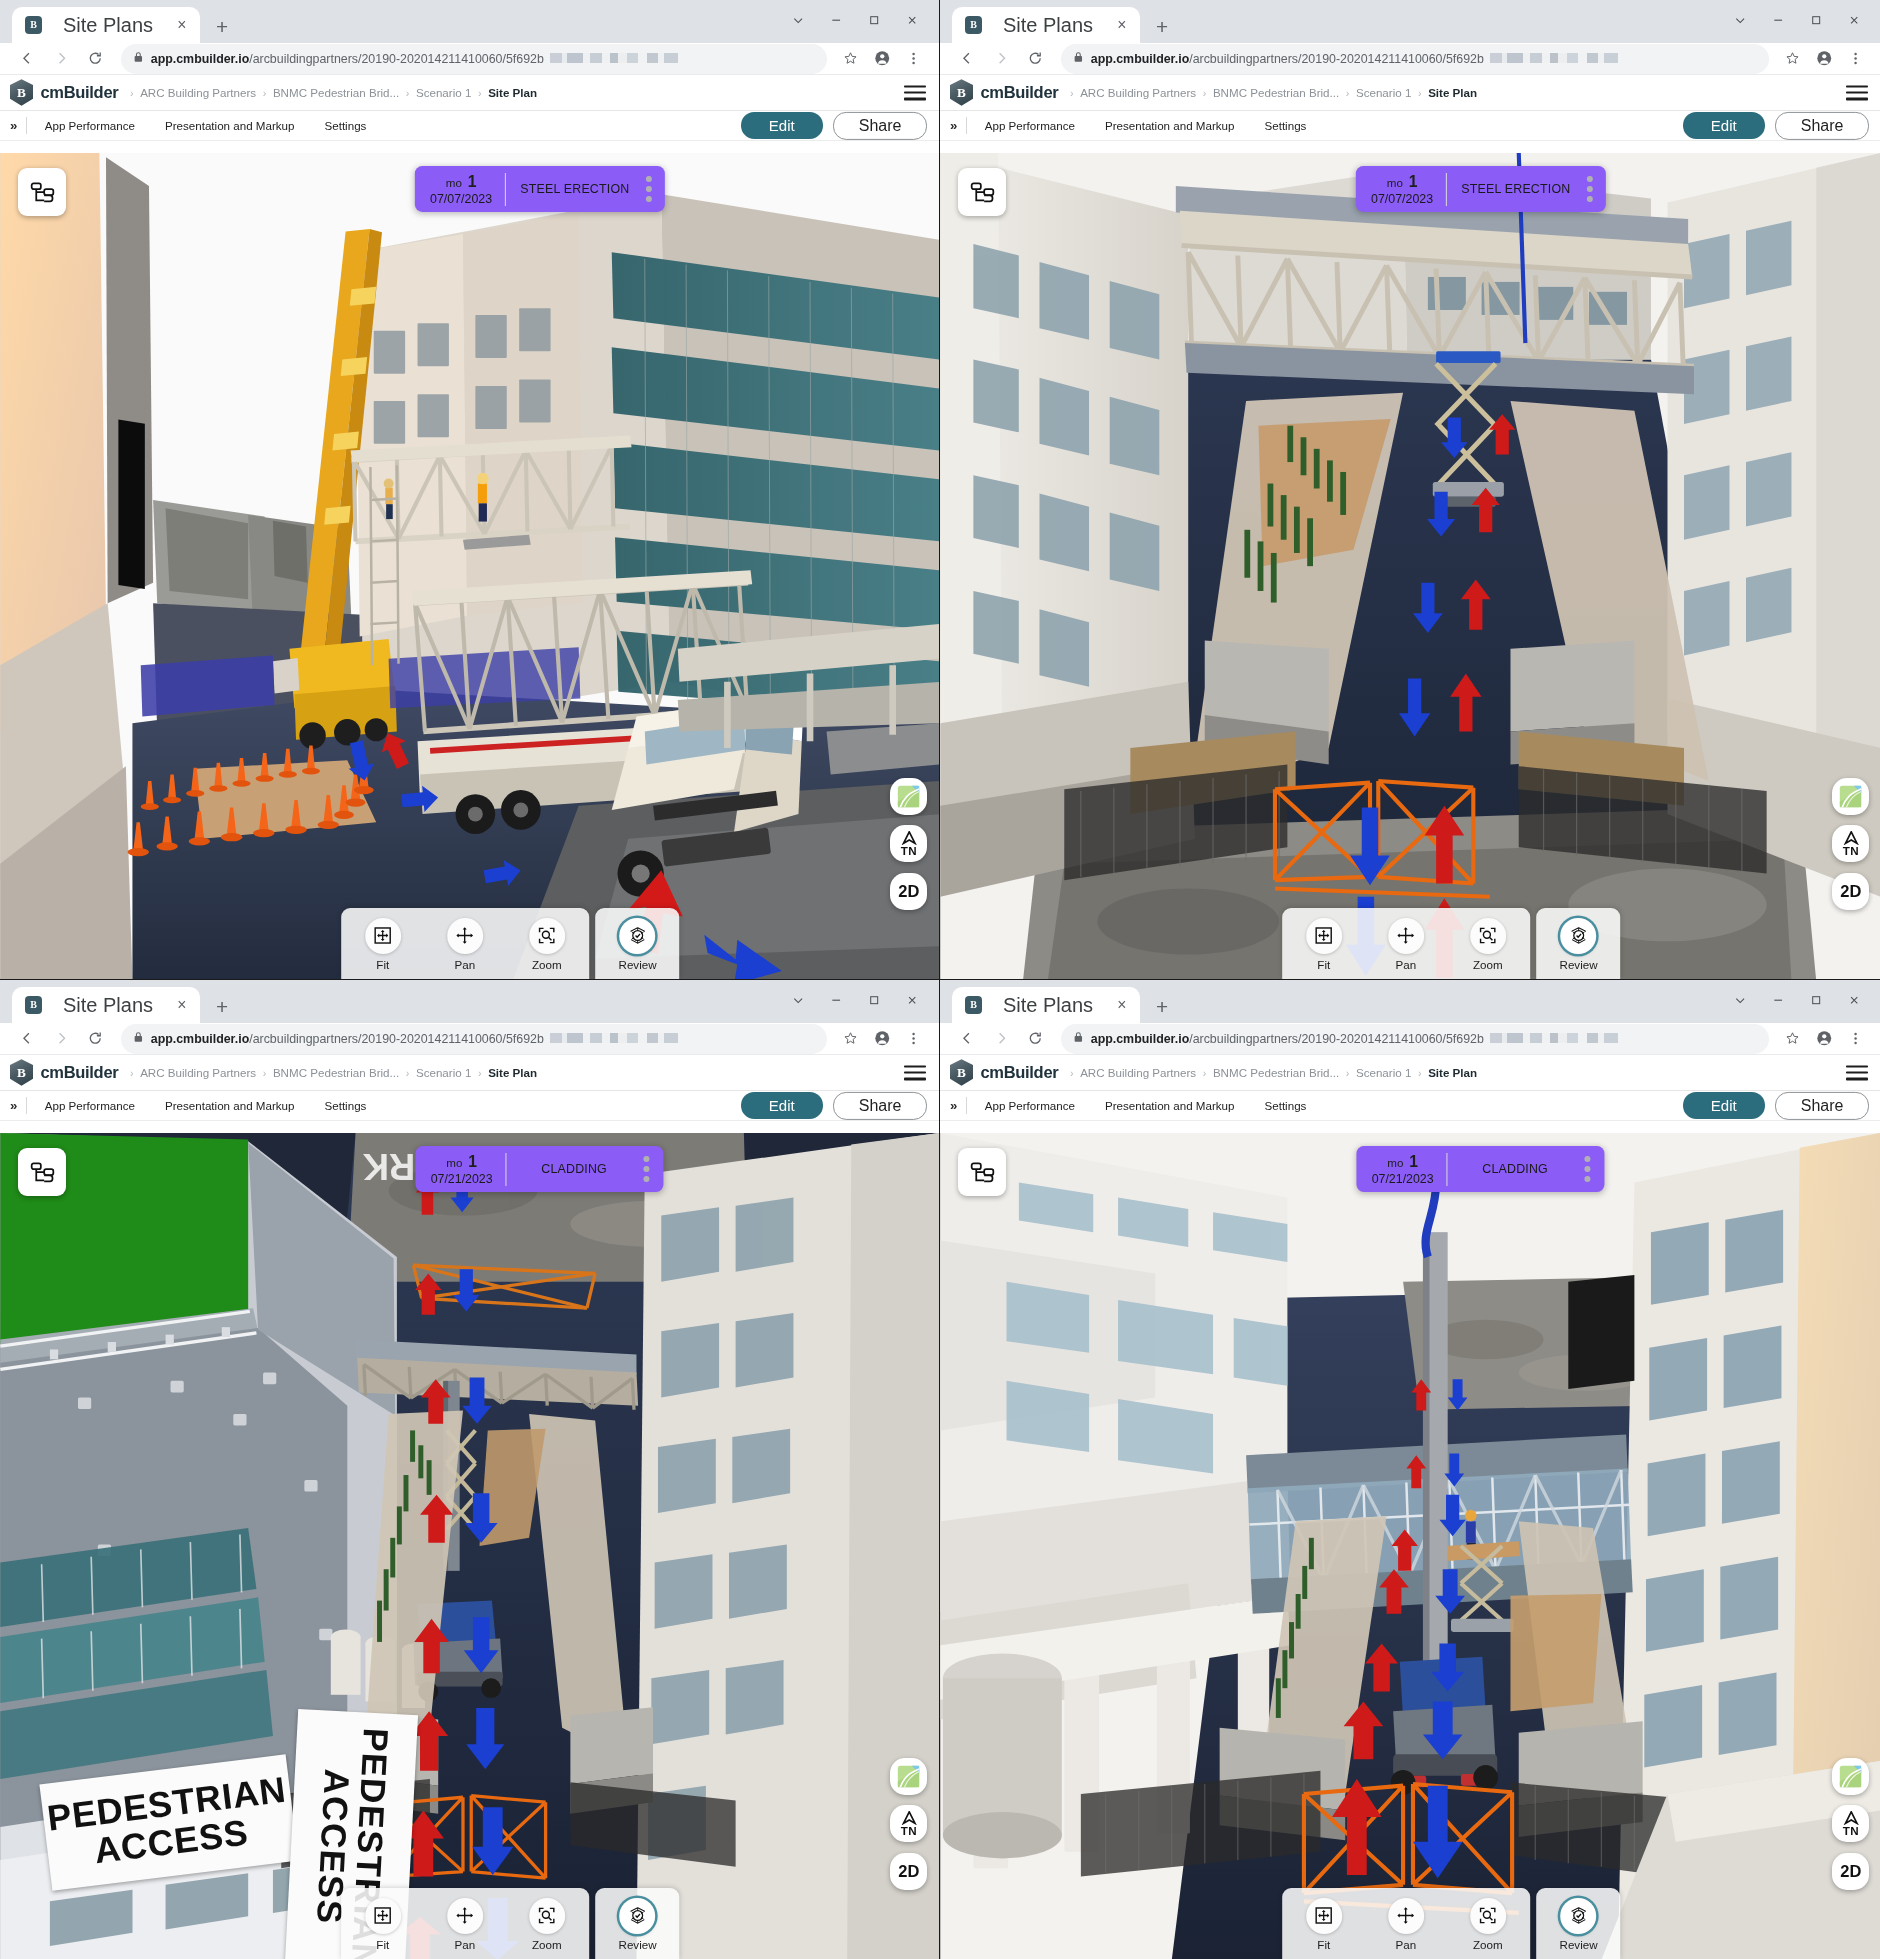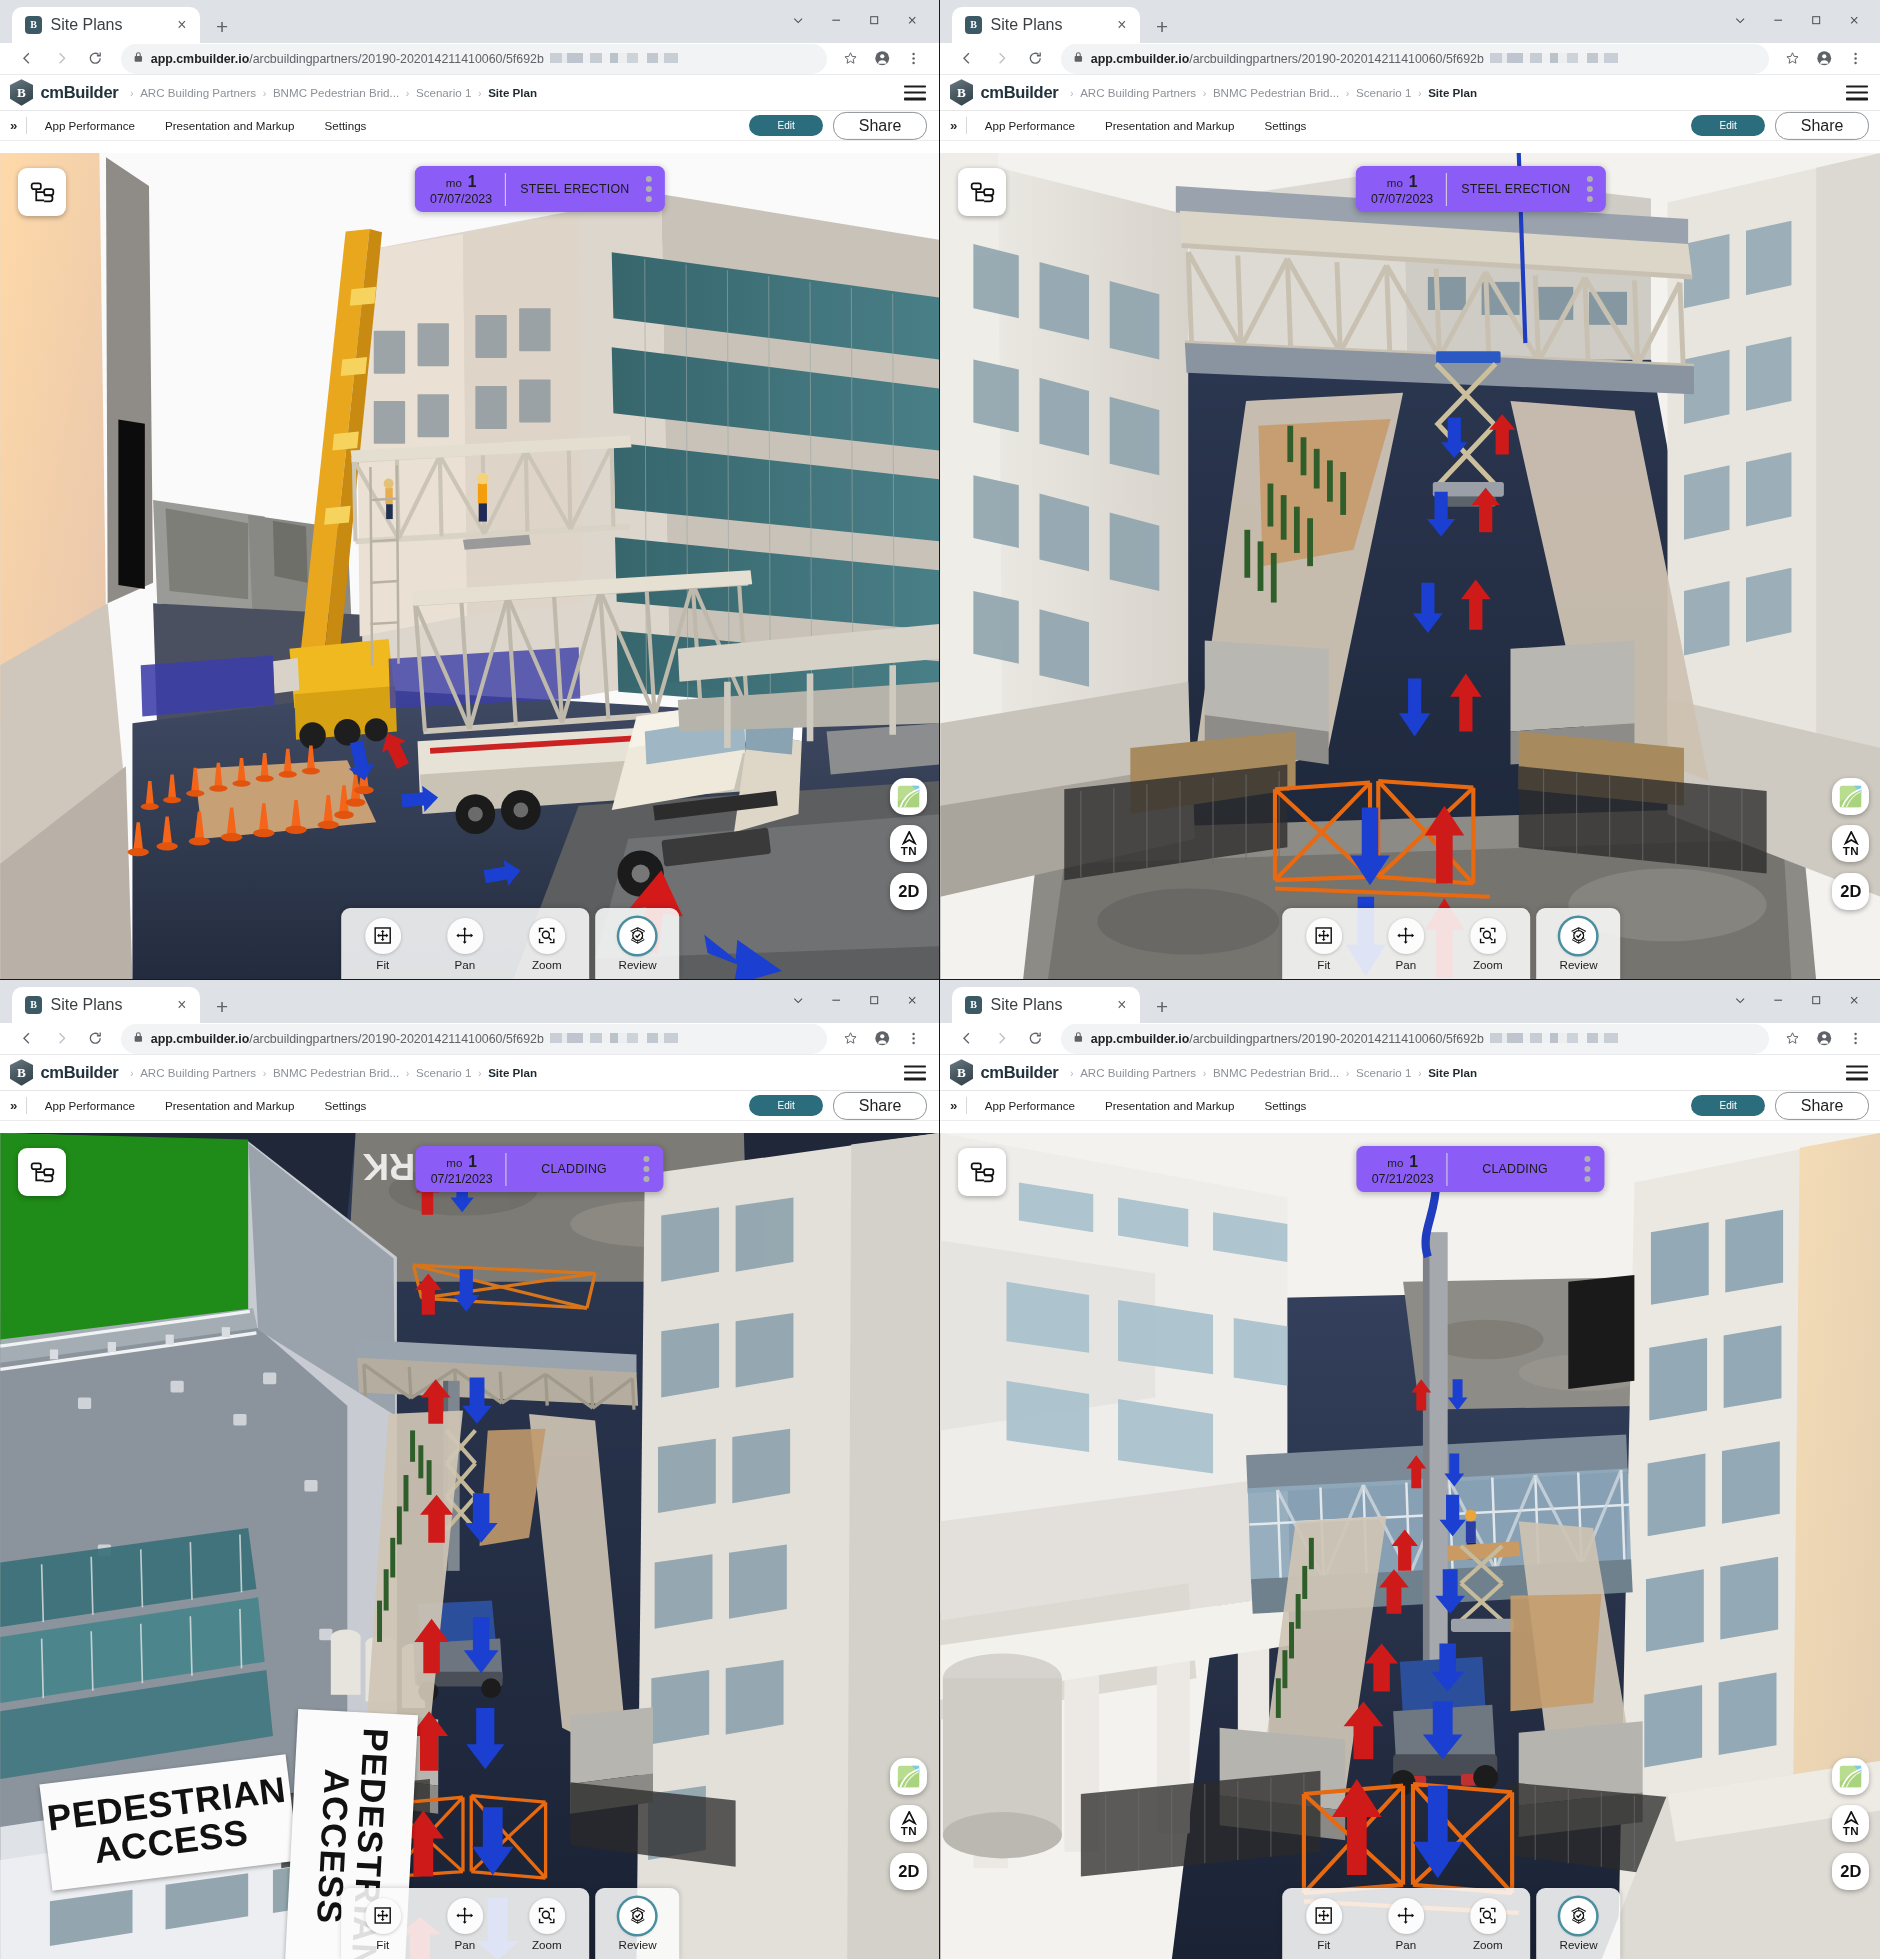--- a/index.html
+++ b/index.html
@@ -49,23 +49,24 @@
   .tab-favicon {
     width: 17.4px; height: 17.4px;
     border-radius: 4.1px;
     background: #3c5a66;
     display: flex; align-items: center; justify-content: center;
     color: #fff; font-size: 10px; font-weight: bold;
     flex: 0 0 auto;
     font-family: "Liberation Serif", serif;
   }
   .tab-title {
-    font-size: 16px; color: #3c4043;
+    font-size: 20px; color: #3c4043;
     white-space: nowrap; overflow: hidden;
     flex: 1 1 auto;
+    text-align: center;
   }
   .tab-close {
     font-size: 15.7px; color: #5f6368; line-height: 1;
     cursor: default; padding: 0 3.3px;
   }
   .newtab {
     font-size: 20.7px; color: #5f6368;
     margin-left: 16.5px; margin-bottom: 5.8px;
     line-height: 1;
   }
@@ -195,21 +196,21 @@
     font-size: 11.6px; color: #232323;
     padding: 0 15px; white-space: nowrap;
   }
   .hdr-actions {
     position: absolute; right: 11.6px; top: 50%;
     transform: translateY(-50%);
     display: flex; gap: 10px; align-items: center;
   }
   .btn-edit {
     background: #2c6d7d; color: #ffffff;
-    font-size: 10px;
+    font-size: 15px;
     padding: 5px 28px;
     border-radius: 13.2px;
     border: none;
     font-family: "Liberation Sans", sans-serif;
   }
   .btn-share {
     background: #ffffff; color: #1f1f1f;
     font-size: 16px;
     padding: 4.1px 25px;
     border-radius: 13.2px;

